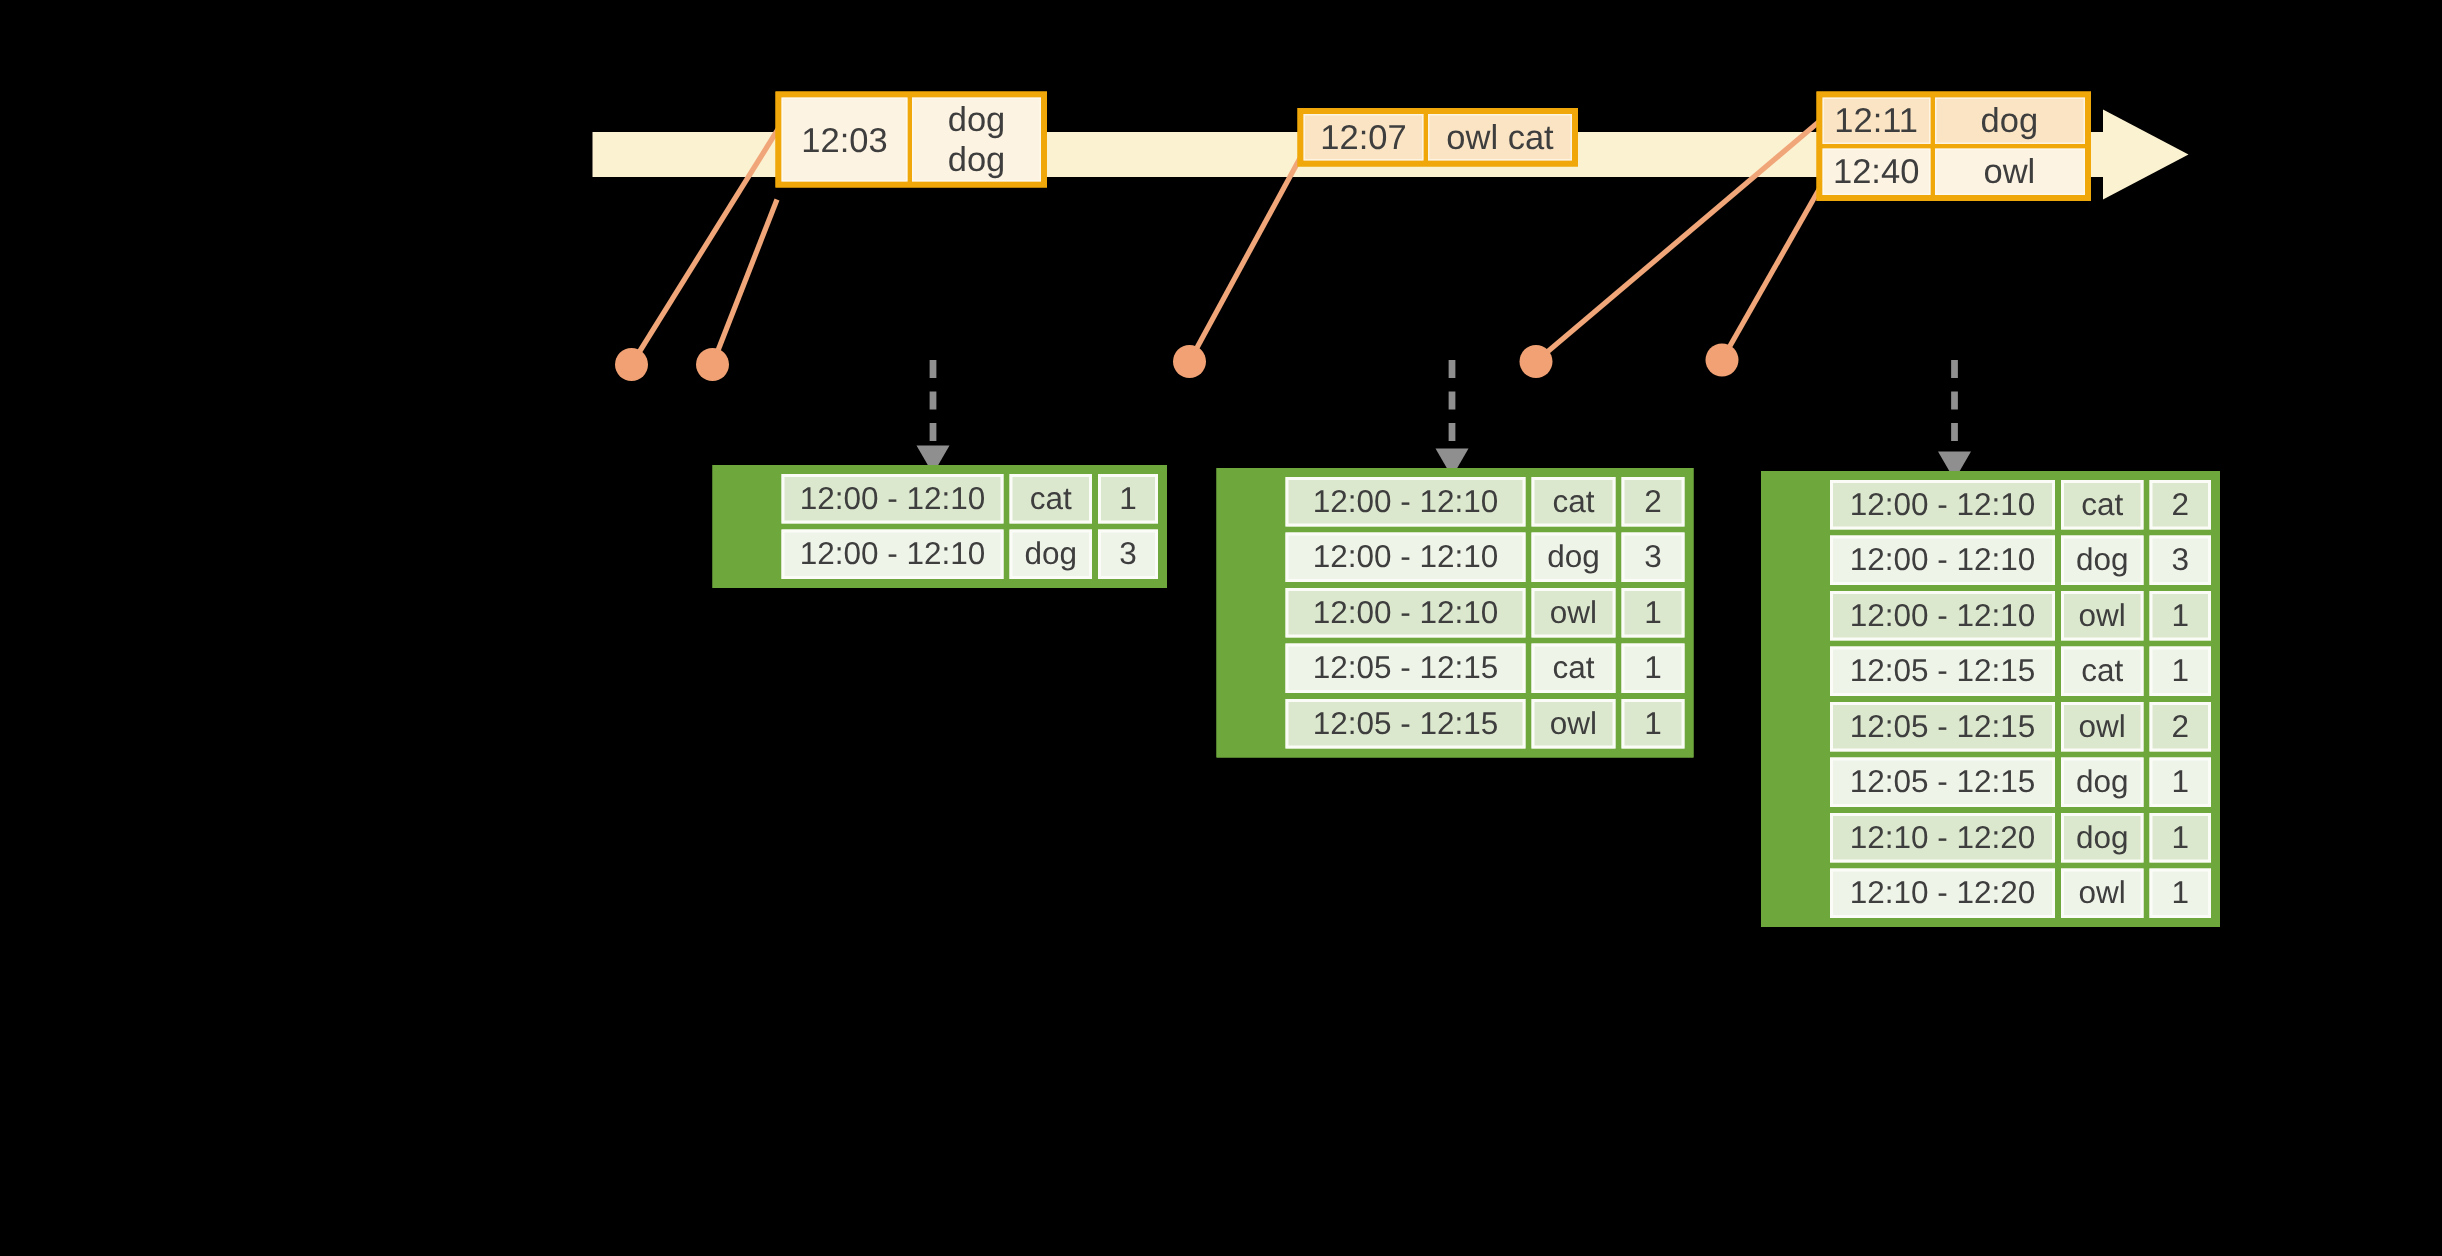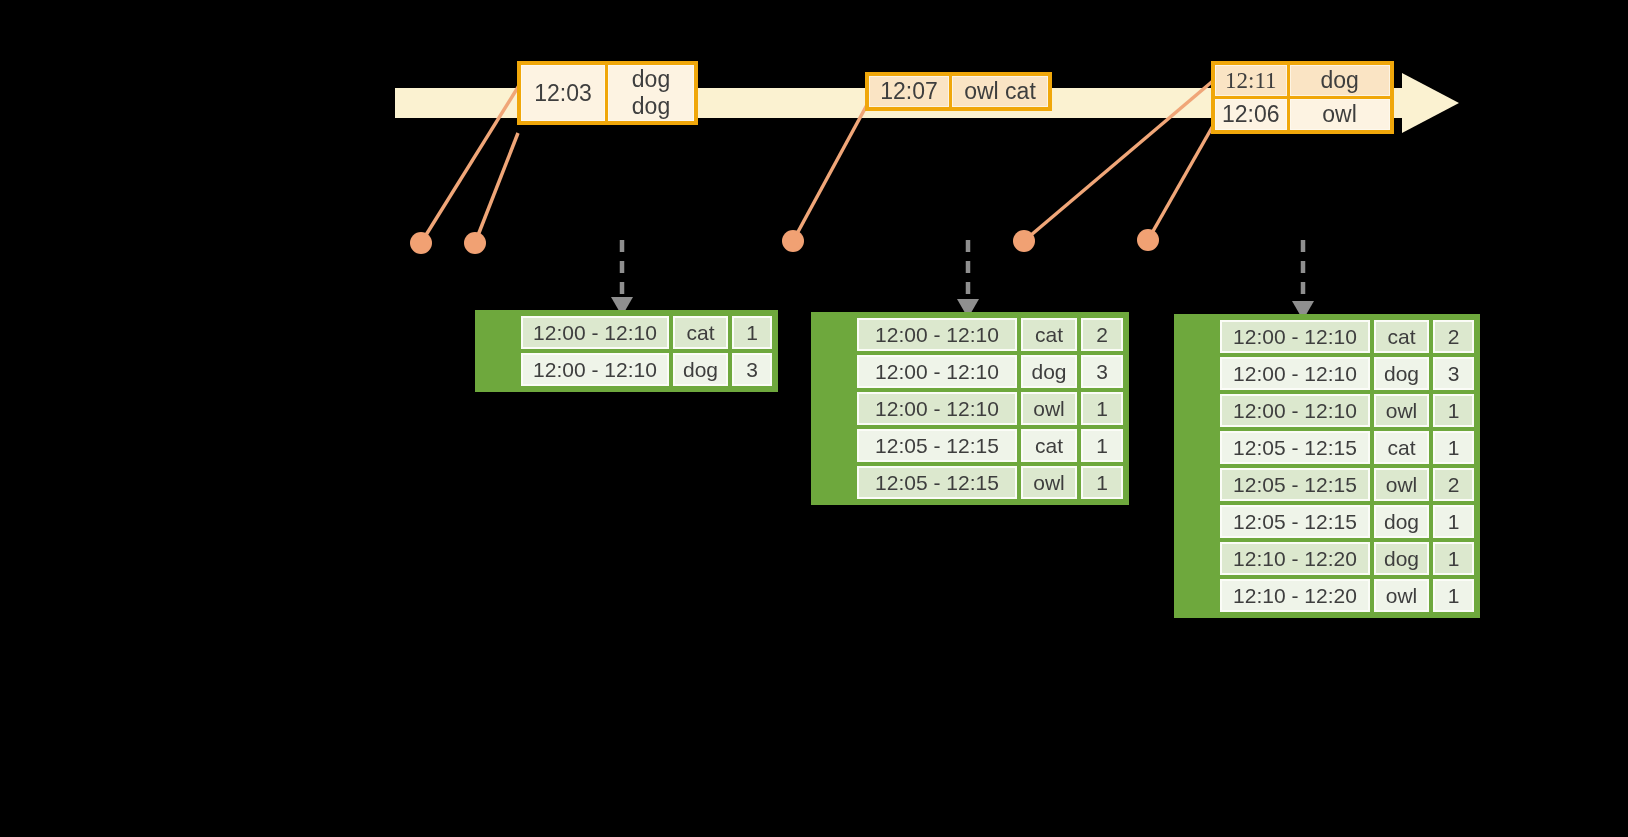--- a/index.html
+++ b/index.html
@@ -114,25 +114,25 @@
       <tbody>
         <tr class="row-dark">
           <td style="width: 80px;">12:07</td>
           <td style="width: 96px;">owl cat</td>
         </tr>
       </tbody>
     </table>
   <table class="event-box" style="left: 1211px; top: 61px;">
       <tbody>
         <tr class="row-dark">
-          <td style="width: 71px; font-family: Liberation Serif, serif;">12:11</td>
+          <td style="width: 71px;">12:11</td>
           <td style="width: 100px;">dog</td>
         </tr>
         <tr class="row-light">
-          <td style="width: 71px;">12:06</td>
+          <td style="width: 71px;">12:40</td>
           <td style="width: 100px;">owl</td>
         </tr>
       </tbody>
     </table>
 
   <table class="result-table" style="left: 475px; top: 310px;">
       <tbody>
         <tr class="row-dark">
           <td style="width: 148px;">12:00 - 12:10</td>
           <td style="width: 55px;">cat</td>

